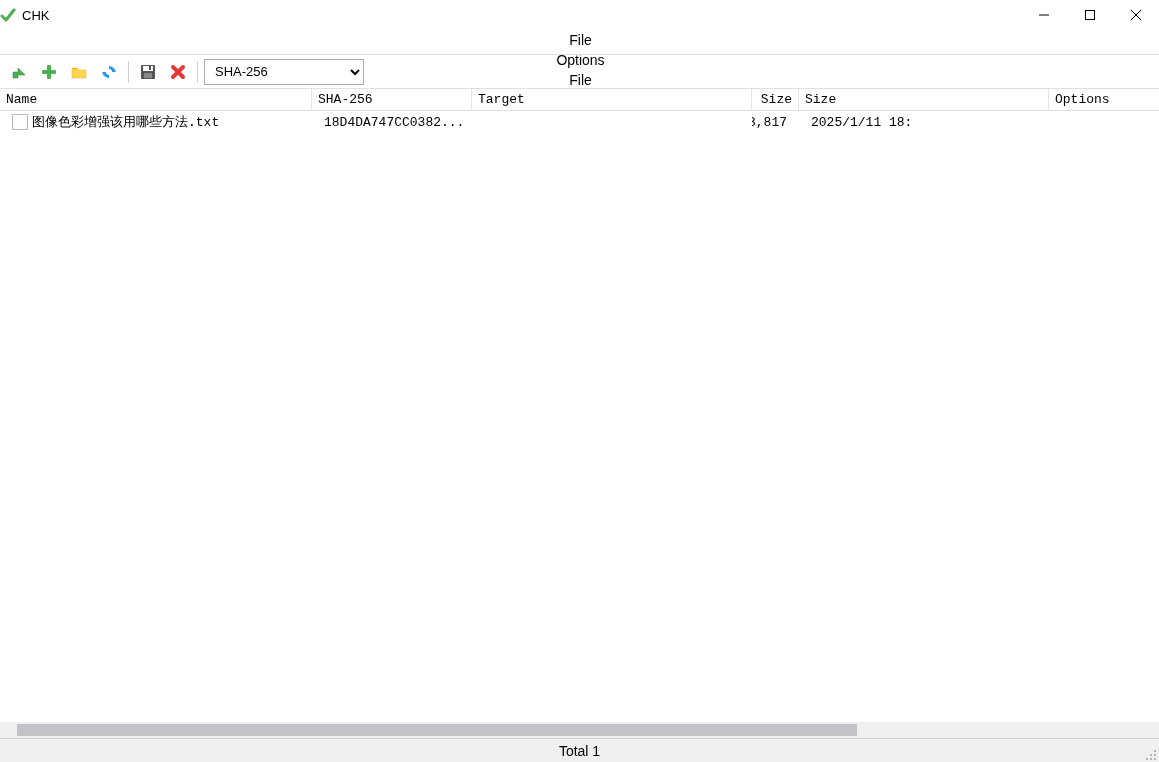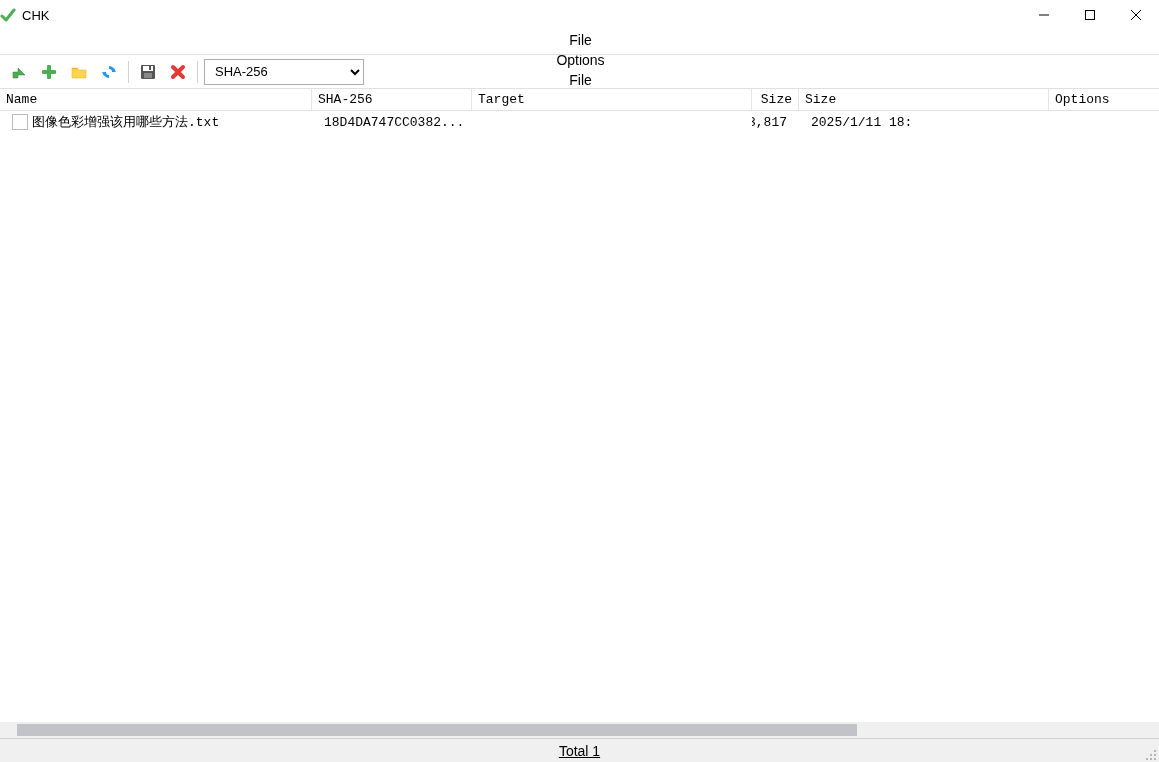--- a/index.html
+++ b/index.html
@@ -178,21 +178,20 @@
     }
     .statusbar {
       height: 24px;
       background: #f0f0f0;
       display: flex;
       align-items: center;
       justify-content: center;
       border-top: 1px solid #d0d0d0;
       font-size: 14px;
       position: relative;
-      text-decoration: underline;
     }
     .resize-grip {
       position: absolute;
       right: 2px;
       bottom: 2px;
       width: 12px;
       height: 12px;
     }
   </style>
 </head>

